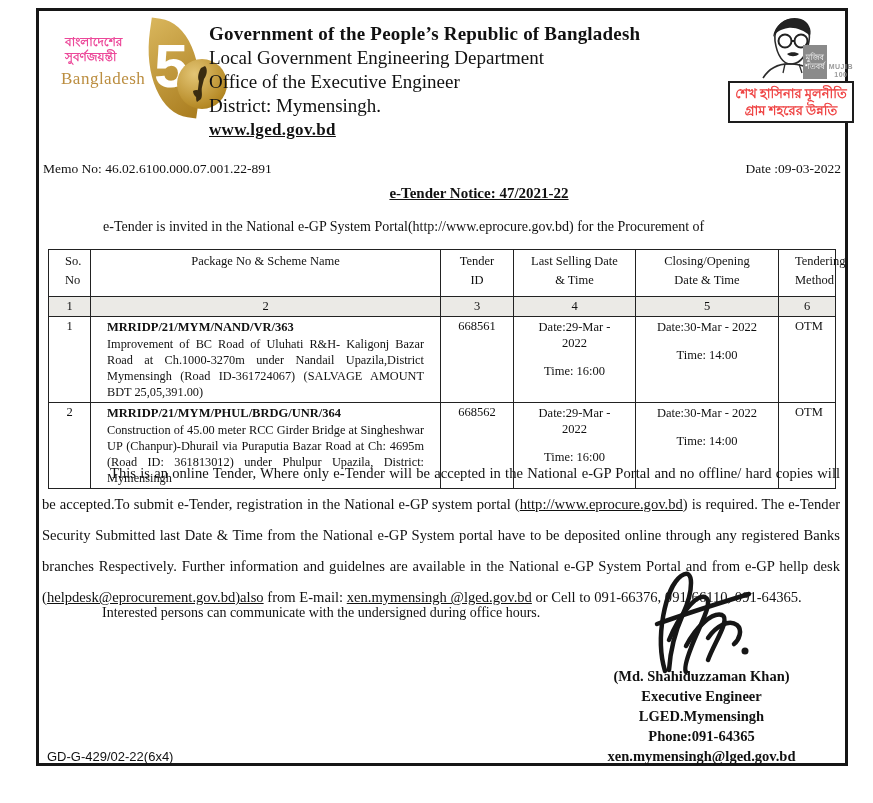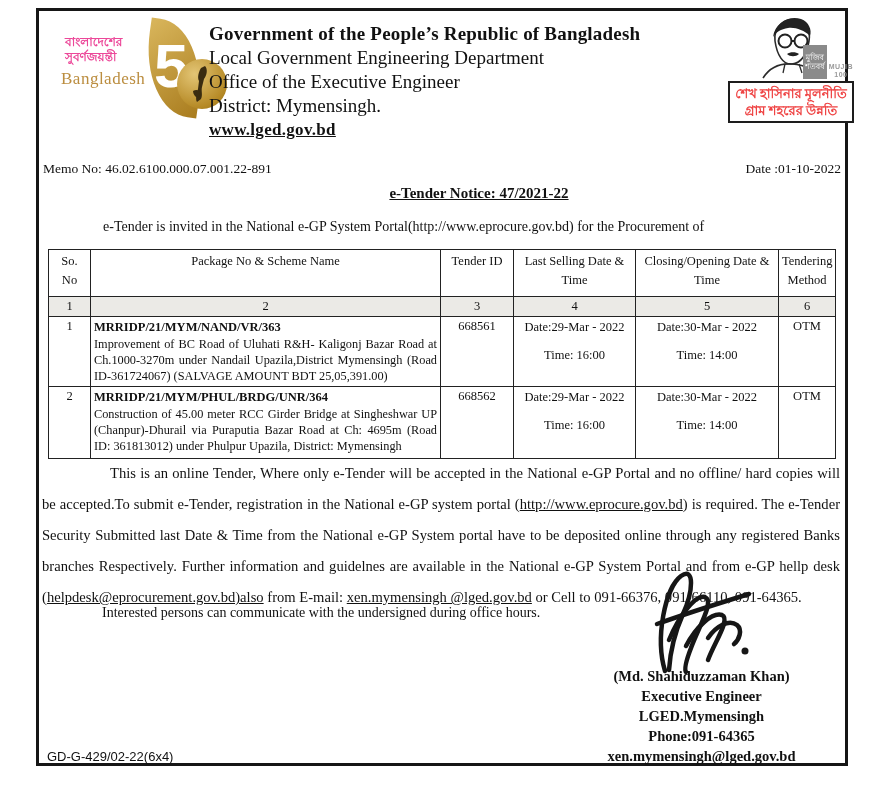--- a/index.html
+++ b/index.html
@@ -40,21 +40,21 @@
   .memo-row{position:absolute;left:4px;top:150px;width:798px;font-size:13.5px;}
   .memo-no{position:absolute;left:0;top:0;}
   .memo-date{position:absolute;right:0;top:0;}
   .notice-title{position:absolute;left:170px;top:174px;width:540px;text-align:center;
                 font-size:15px;font-weight:bold;text-decoration:underline;}
   .invite-line{position:absolute;left:64px;top:208px;width:720px;font-size:14px;}
 
   
   table.tender{position:absolute;left:9px;top:238px;width:787px;border-collapse:collapse;table-layout:fixed;
                font-size:12.5px;}
-  table.tender th,table.tender td{border:1px solid #222;vertical-align:top;padding:2px 3px;}
+  table.tender th,table.tender td{border:1px solid #222;vertical-align:top;padding:2px 16px;}
   table.tender th{font-weight:normal;text-align:center;height:42px;white-space:pre-line;line-height:19px;}
   th.pkg-h{text-align:left;padding-left:6px;}
   tr.colnums td{background:#ebeae6;text-align:center;height:17px;line-height:17px;padding:1px;}
   td.c-sono,td.c-tid,td.c-otm{text-align:center;padding-top:4px;}
   td.c-pkg{padding:2px 8px 3px 8px;}
   .pkg-name{font-weight:bold;font-size:12.5px;line-height:17px;}
   .pkg-desc{text-align:justify;font-size:12.3px;line-height:16px;}
   td.c-date{text-align:center;padding-top:4px;}
   .d-line{line-height:16px;}
   .t-line{line-height:16px;margin-top:12px;}
@@ -119,21 +119,21 @@
         </div>
       </div>
       <div class="mujib-box">
         <div>শেখ হাসিনার মূলনীতি</div>
         <div>গ্রাম শহরের উন্নতি</div>
       </div>
     </div>
 
     <div class="memo-row">
       <span class="memo-no">Memo No: 46.02.6100.000.07.001.22-891</span>
-      <span class="memo-date">Date :01-10-2022</span>
+      <span class="memo-date">Date :09-03-2022</span>
     </div>
     <div class="notice-title">e-Tender Notice: 47/2021-22</div>
     <div class="invite-line">e-Tender is invited in the National e-GP System Portal(http://www.eprocure.gov.bd) for the Procurement of</div>
 
     <table class="tender">
       <colgroup>
         <col style="width:42px">
           <col style="width:350px">
           <col style="width:73px">
         <col style="width:122px">

